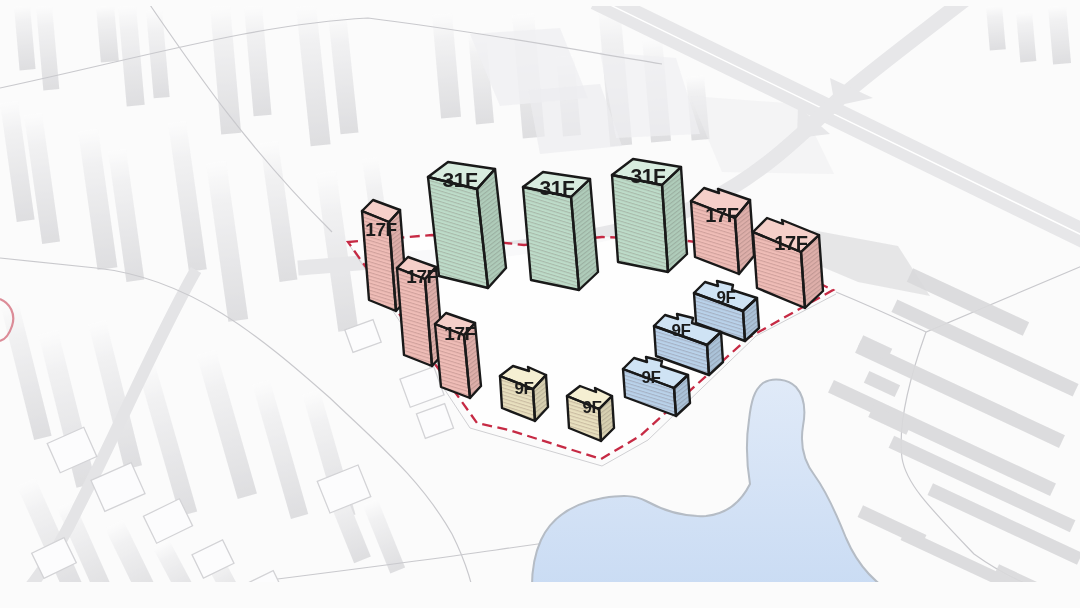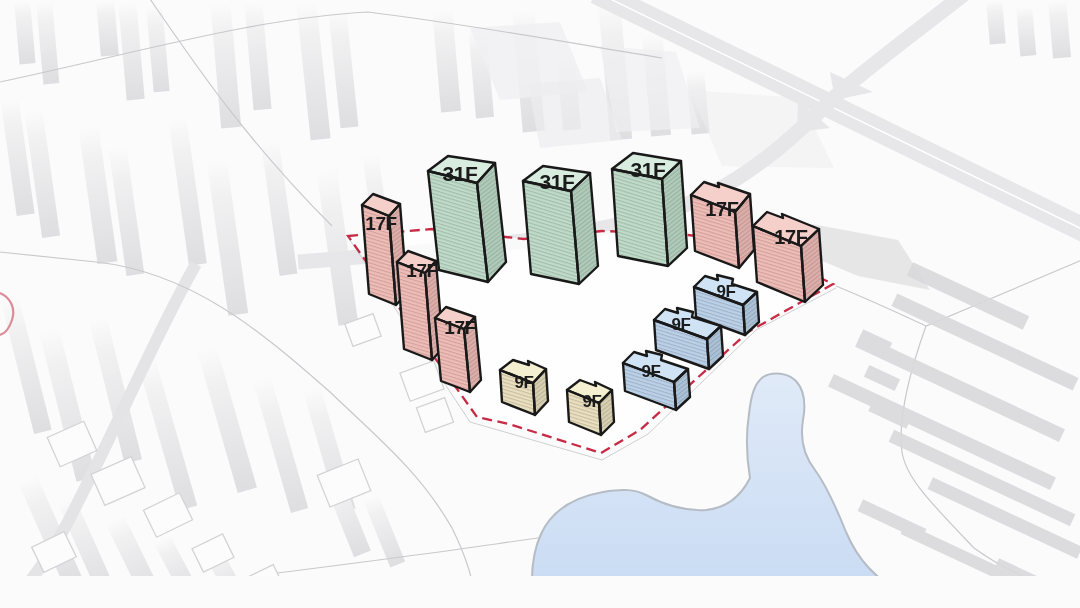--- a/index.html
+++ b/index.html
@@ -1,16 +1,16 @@
 <!DOCTYPE html>
 <html><head>
 <meta charset="utf-8">
 <style>
   html,body{margin:0;padding:0;background:#fbfbfb;}
-  .stage{position:relative;width:1080px;height:576px;overflow:hidden;background:#d946ef;}
+  .stage{position:relative;width:1080px;height:576px;overflow:hidden;background:#d946ef;margin-top:6px;}
   svg{display:block;}
   svg text{font-family:"Liberation Sans","DejaVu Sans",sans-serif;font-weight:700;letter-spacing:-0.4px;}
 </style>
 </head>
 <body>
 
 <div class="stage">
 <svg viewBox="0 0 1080 608" width="1080" height="608">
   <defs>
     <linearGradient id="ctxGrad" x1="0" y1="0" x2="0" y2="1">

